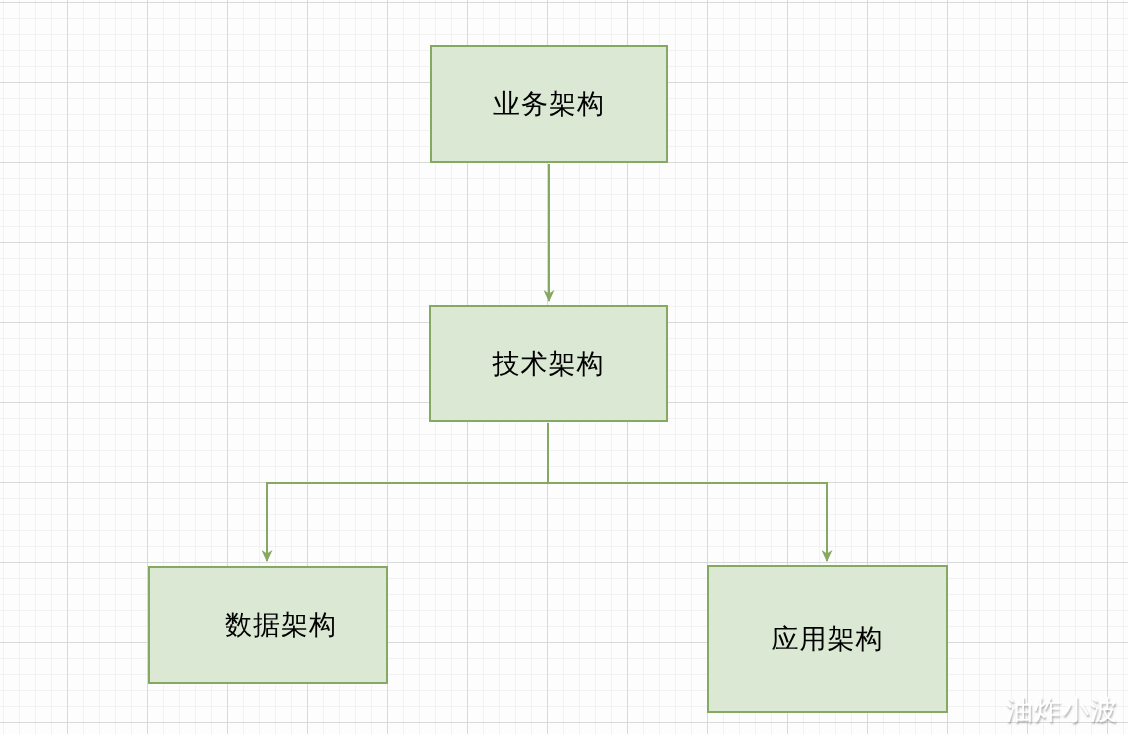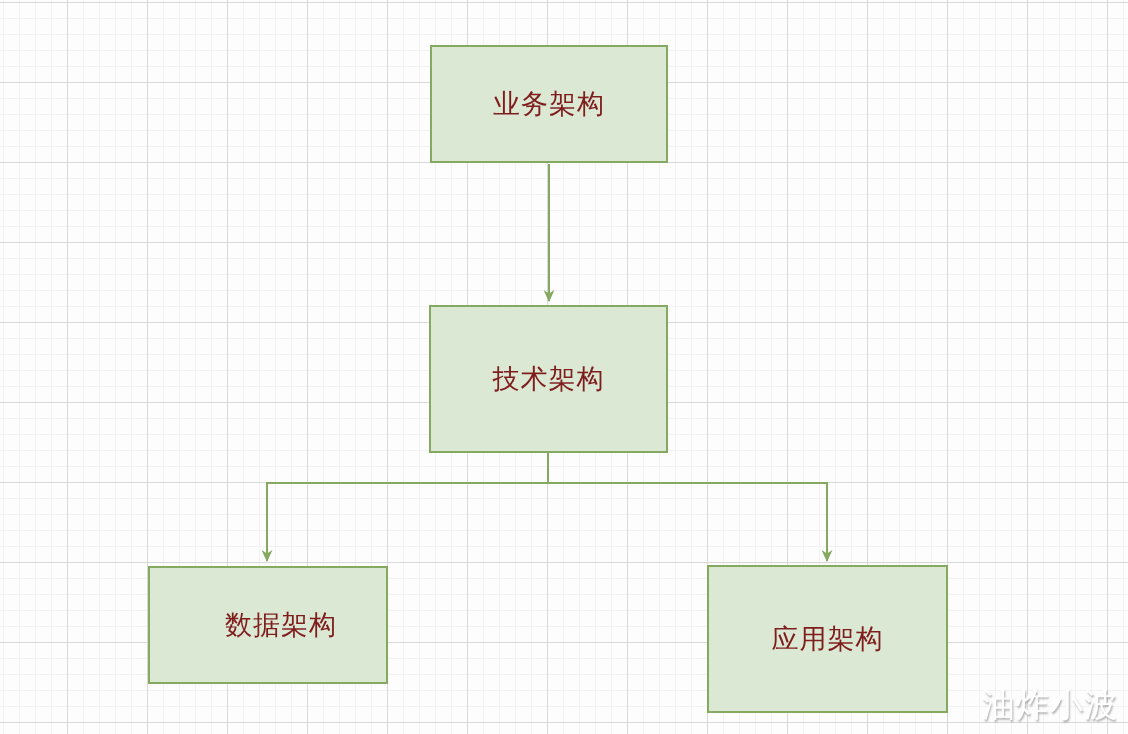--- a/index.html
+++ b/index.html
@@ -42,33 +42,33 @@
   }
   .node {
     position: absolute;
     box-sizing: border-box;
     background: var(--node-fill, #dbe9d4);
     border: 2px solid var(--node-border, #86a962);
     display: flex;
     align-items: center;
     justify-content: center;
     font-size: 27px;
-    color: #7f1d1d;
+    color: #000000;
     letter-spacing: 1px;
     white-space: nowrap;
   }
   .node-business    { left: 430px; top: 45px;  width: 238px; height: 118px; }
-  .node-technical   { left: 429px; top: 305px; width: 239px; height: 148px; }
+  .node-technical   { left: 429px; top: 305px; width: 239px; height: 117px; }
   .node-data        { left: 148px; top: 566px; width: 240px; height: 118px; padding-left: 26px; }
   .node-application { left: 707px; top: 565px; width: 241px; height: 148px; }
   .watermark {
     position: absolute;
     right: 10px;
     bottom: 6px;
-    font-size: 33px;
+    font-size: 27px;
     letter-spacing: 1px;
     color: #ffffff;
     text-shadow: 1px 2px 2px rgba(110,110,110,0.55), -1px -1px 1px rgba(255,255,255,0.9);
     white-space: nowrap;
   }
 </style>
 </head>
 <body>
 
 <div class="canvas">

